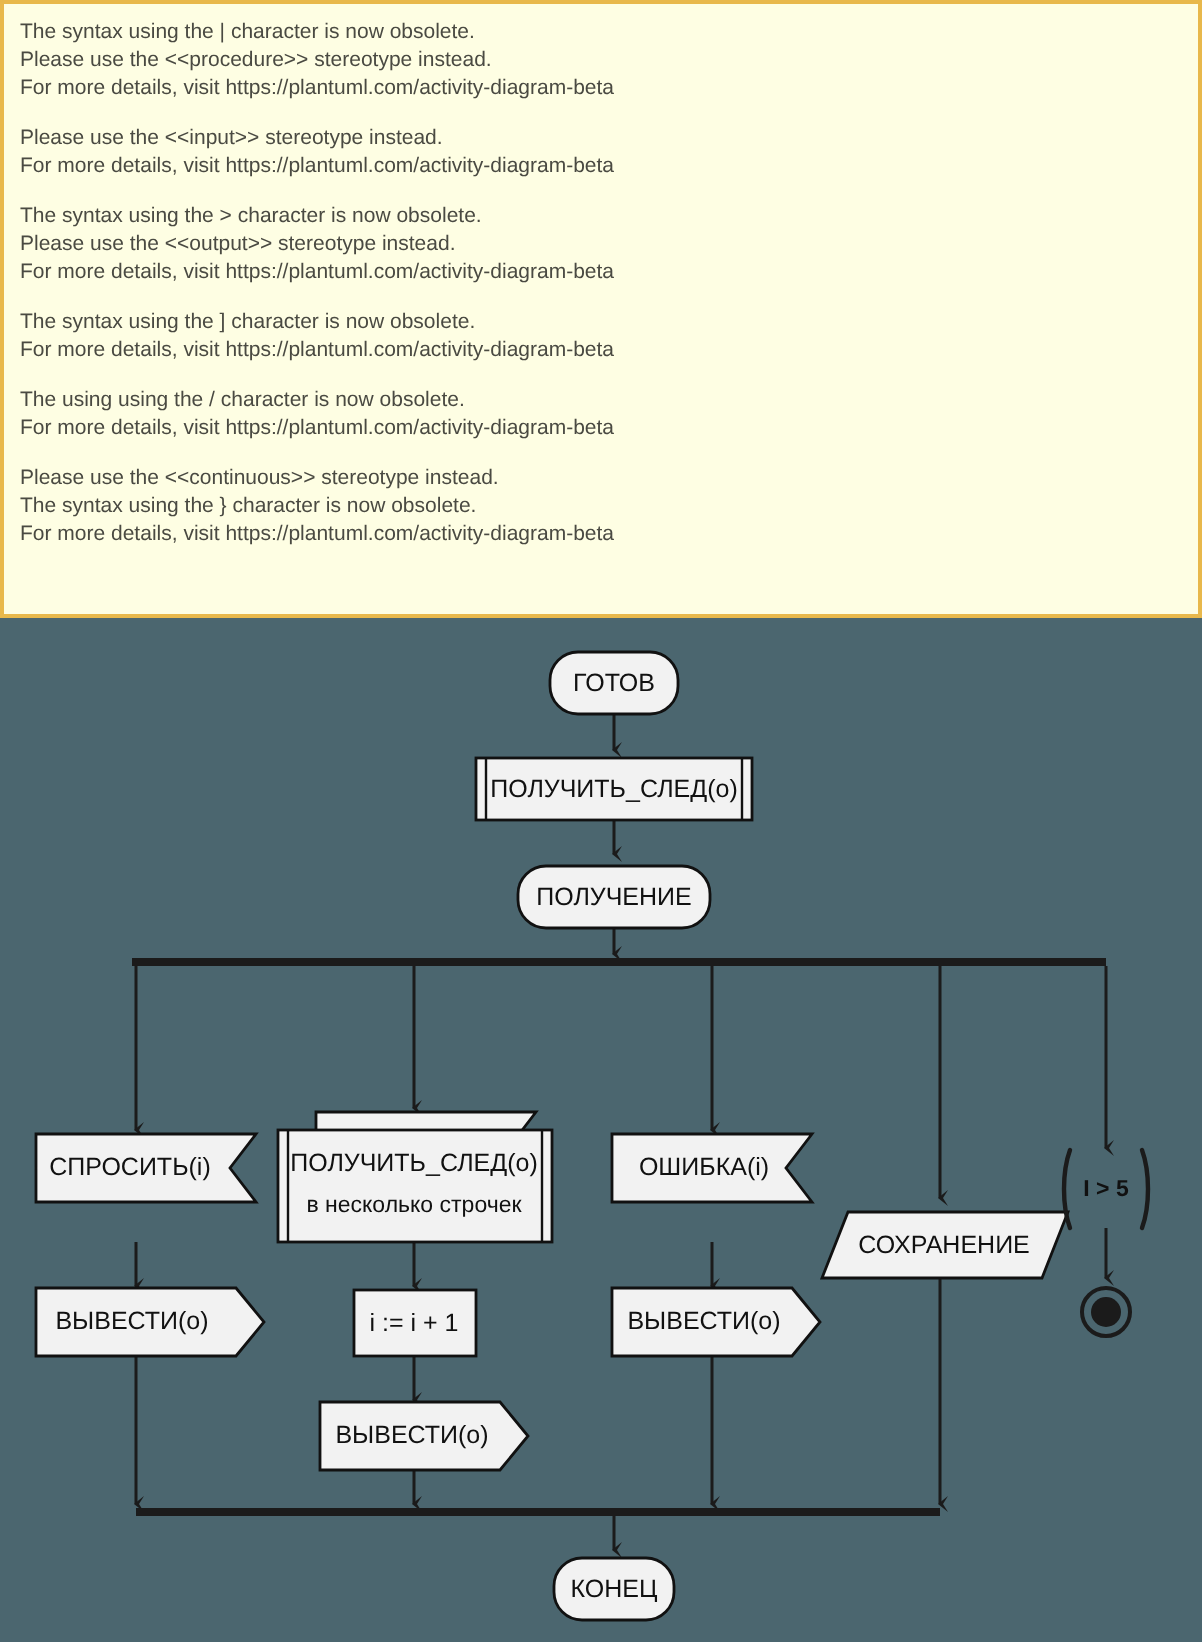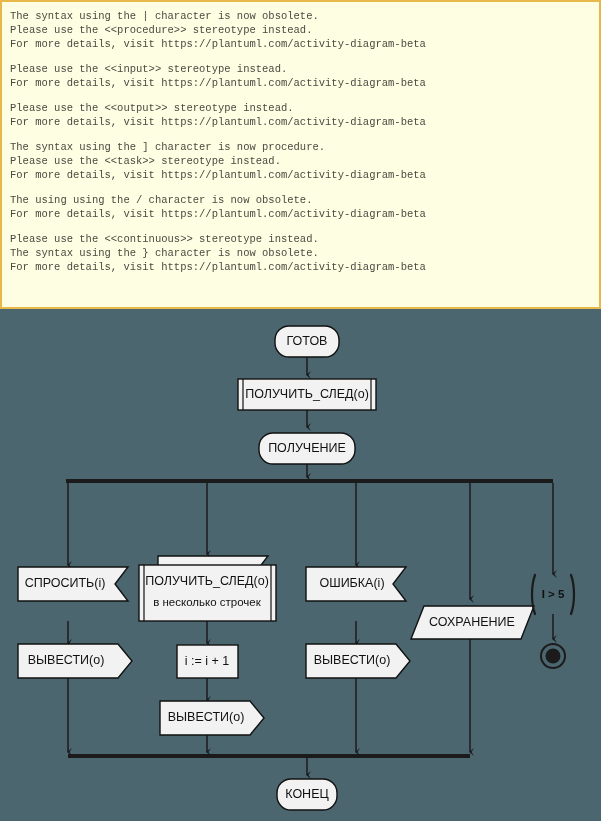--- a/index.html
+++ b/index.html
@@ -13,21 +13,21 @@
   
   #warning-panel{
     position:absolute;left:0;top:0;width:601px;height:309px;
     background:#fefee3;
     border:2px solid #e8b84b;
     box-sizing:border-box;
     padding:7px 0 0 8px;
   }
   .warn-group{margin:0 0 11px 0;}
   .warn-line{
-    font-family:Liberation Mono, monospace;
+    font-family:Liberation Sans, sans-serif;
     font-size:10.5px;
     line-height:14px;
     color:#4a4a42;
     white-space:pre;
   }
   
   #diagram{
     position:absolute;left:0;top:309px;width:506px;height:512px;
     background:#4b666f;
   }
@@ -57,27 +57,27 @@
     <div class="warn-line">Please use the &lt;&lt;procedure&gt;&gt; stereotype instead.</div>
     <div class="warn-line">For more details, visit https://plantuml.com/activity-diagram-beta</div>
   </div>
 
   <div class="warn-group">
     <div class="warn-line">Please use the &lt;&lt;input&gt;&gt; stereotype instead.</div>
     <div class="warn-line">For more details, visit https://plantuml.com/activity-diagram-beta</div>
   </div>
 
   <div class="warn-group">
+    <div class="warn-line">The syntax using the &gt; character is now obsolete.</div>
     <div class="warn-line">Please use the &lt;&lt;output&gt;&gt; stereotype instead.</div>
     <div class="warn-line">For more details, visit https://plantuml.com/activity-diagram-beta</div>
   </div>
 
   <div class="warn-group">
-    <div class="warn-line">The syntax using the ] character is now procedure.</div>
-    <div class="warn-line">Please use the &lt;&lt;task&gt;&gt; stereotype instead.</div>
+    <div class="warn-line">The syntax using the ] character is now obsolete.</div>
     <div class="warn-line">For more details, visit https://plantuml.com/activity-diagram-beta</div>
   </div>
 
   <div class="warn-group">
     <div class="warn-line">The using using the / character is now obsolete.</div>
     <div class="warn-line">For more details, visit https://plantuml.com/activity-diagram-beta</div>
   </div>
 
   <div class="warn-group">
     <div class="warn-line">Please use the &lt;&lt;continuous&gt;&gt; stereotype instead.</div>

